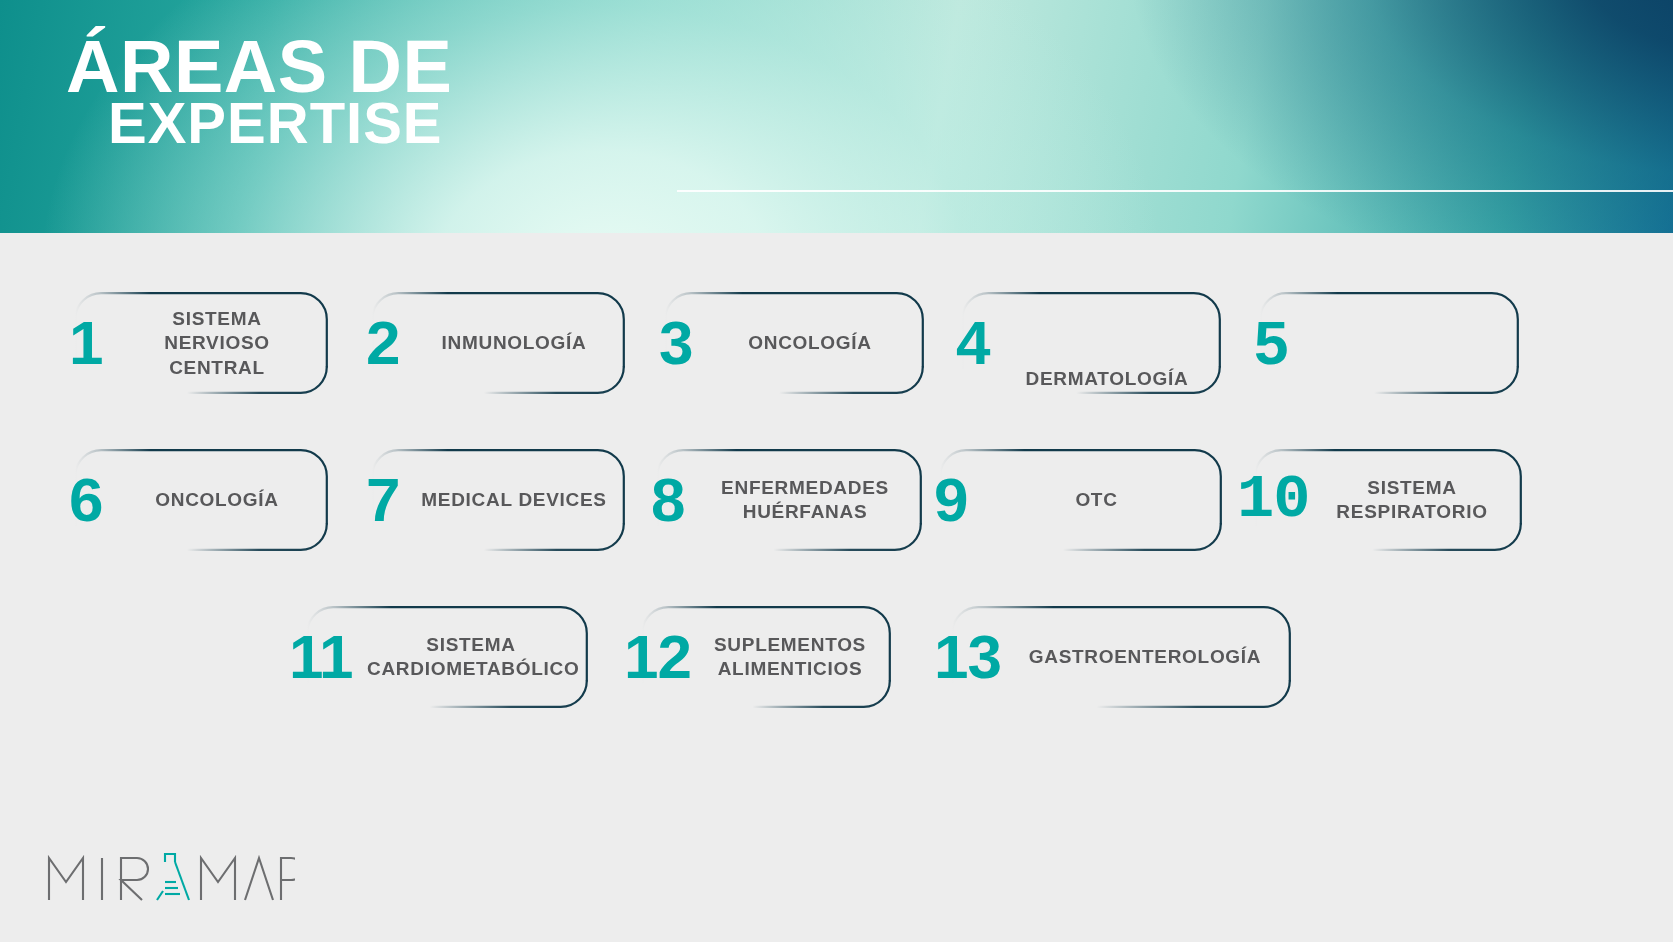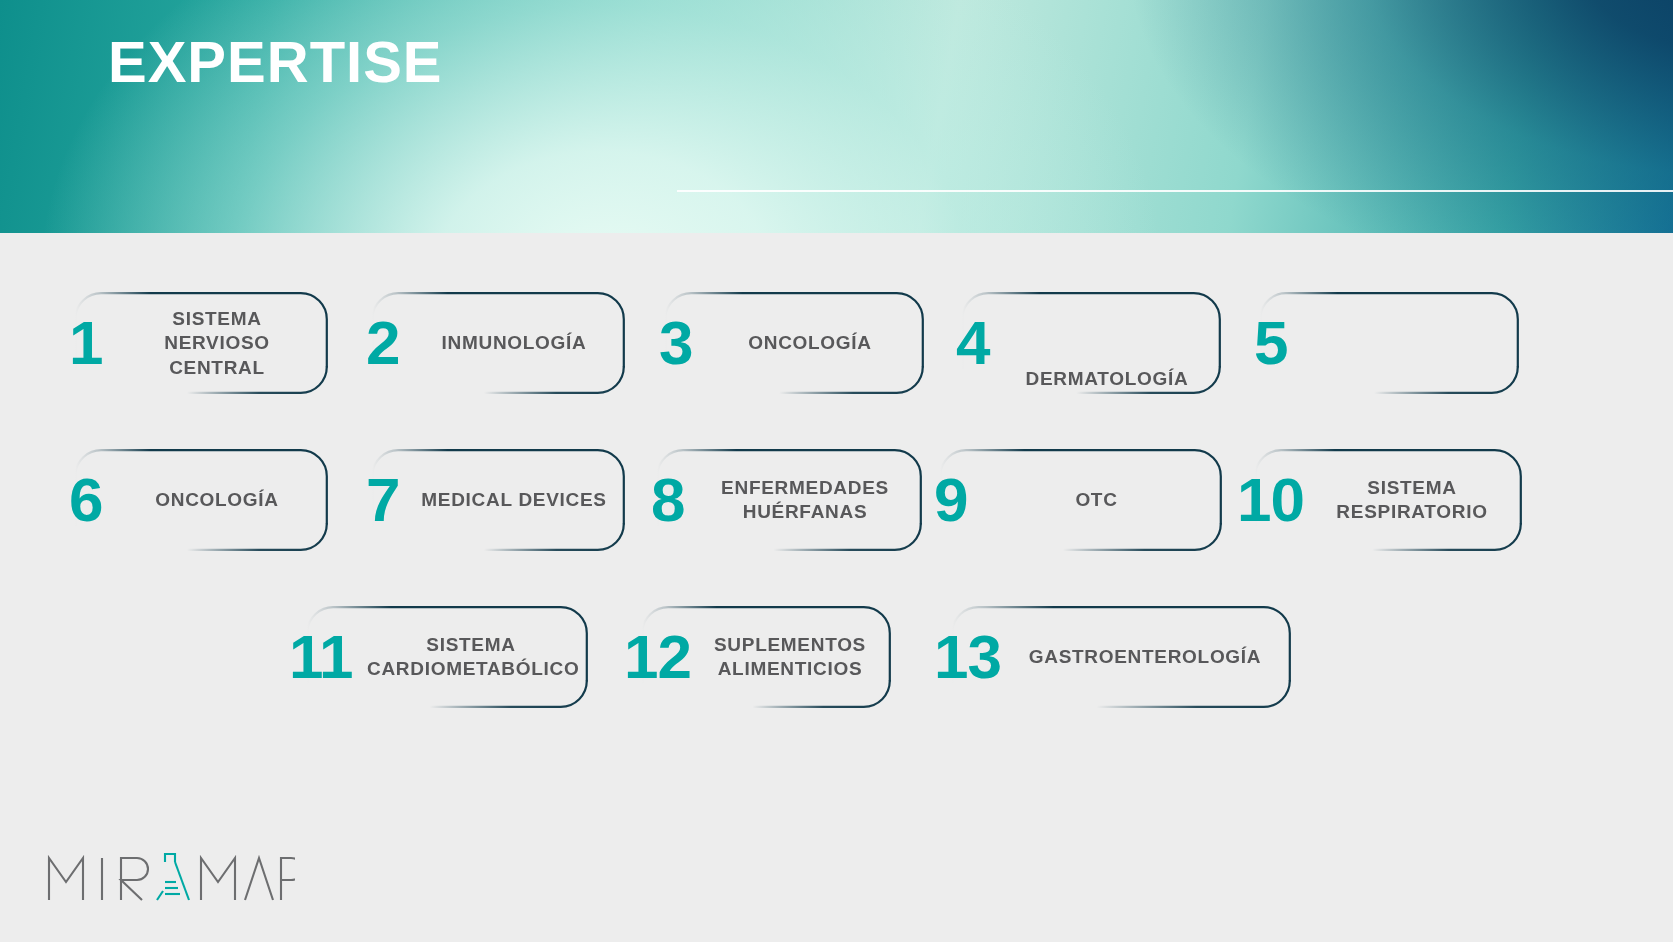--- a/index.html
+++ b/index.html
@@ -121,20 +121,21 @@
     width: 250px;
     height: 62px;
   }
   .logo svg { display: block; }
 </style>
 </head>
 <body>
 
 <div class="header">
   <div class="header-title">
+    <span class="line1">ÁREAS DE</span>
     <span class="line2">EXPERTISE</span>
   </div>
   <div class="header-rule"></div>
 </div>
 
 <div class="board">
 
 <div class="card" style="left: 73px; top: 58px; width: 256px;">
       <div class="card-frame">
         <svg viewBox="0 0 256 104" preserveAspectRatio="none">
@@ -366,21 +367,21 @@
               <stop offset="0" stop-color="#123a4b" stop-opacity="1"></stop>
               <stop offset="0.30" stop-color="#123a4b" stop-opacity="0.9"></stop>
               <stop offset="0.62" stop-color="#123a4b" stop-opacity="0"></stop>
               <stop offset="1" stop-color="#123a4b" stop-opacity="0"></stop>
             </linearGradient>
           </defs>
           <path d="M2.2,78 L2.2,26 A26,26 0 0 1 28.2,2.2 L241.8,2.2 A26,26 0 0 1 267.8,28.2 L267.8,75.8" fill="none" stroke="url(#fade9)" stroke-width="2.2" stroke-linecap="round"></path>
           <path d="M267.8,75.8 A26,26 0 0 1 241.8,101.8 L28.2,101.8" fill="none" stroke="url(#fade9b)" stroke-width="2.2" stroke-linecap="round"></path>
         </svg>
       </div>
-      <span class="card-num" style="left: -16px;">10</span>
+      <span class="card-num" style="left: -16px; font-family: Liberation Mono, monospace;">10</span>
       <span class="card-label" style="left: 62px; width: 194px;">SISTEMA
 RESPIRATORIO</span>
     </div>
     <div class="card" style="left: 305px; top: 372px; width: 284px;">
       <div class="card-frame">
         <svg viewBox="0 0 284 104" preserveAspectRatio="none">
           <defs>
             <linearGradient id="fade10" x1="0" y1="0" x2="1" y2="0">
               <stop offset="0" stop-color="#123a4b" stop-opacity="0"></stop>
               <stop offset="0.10" stop-color="#123a4b" stop-opacity="0.25"></stop>

